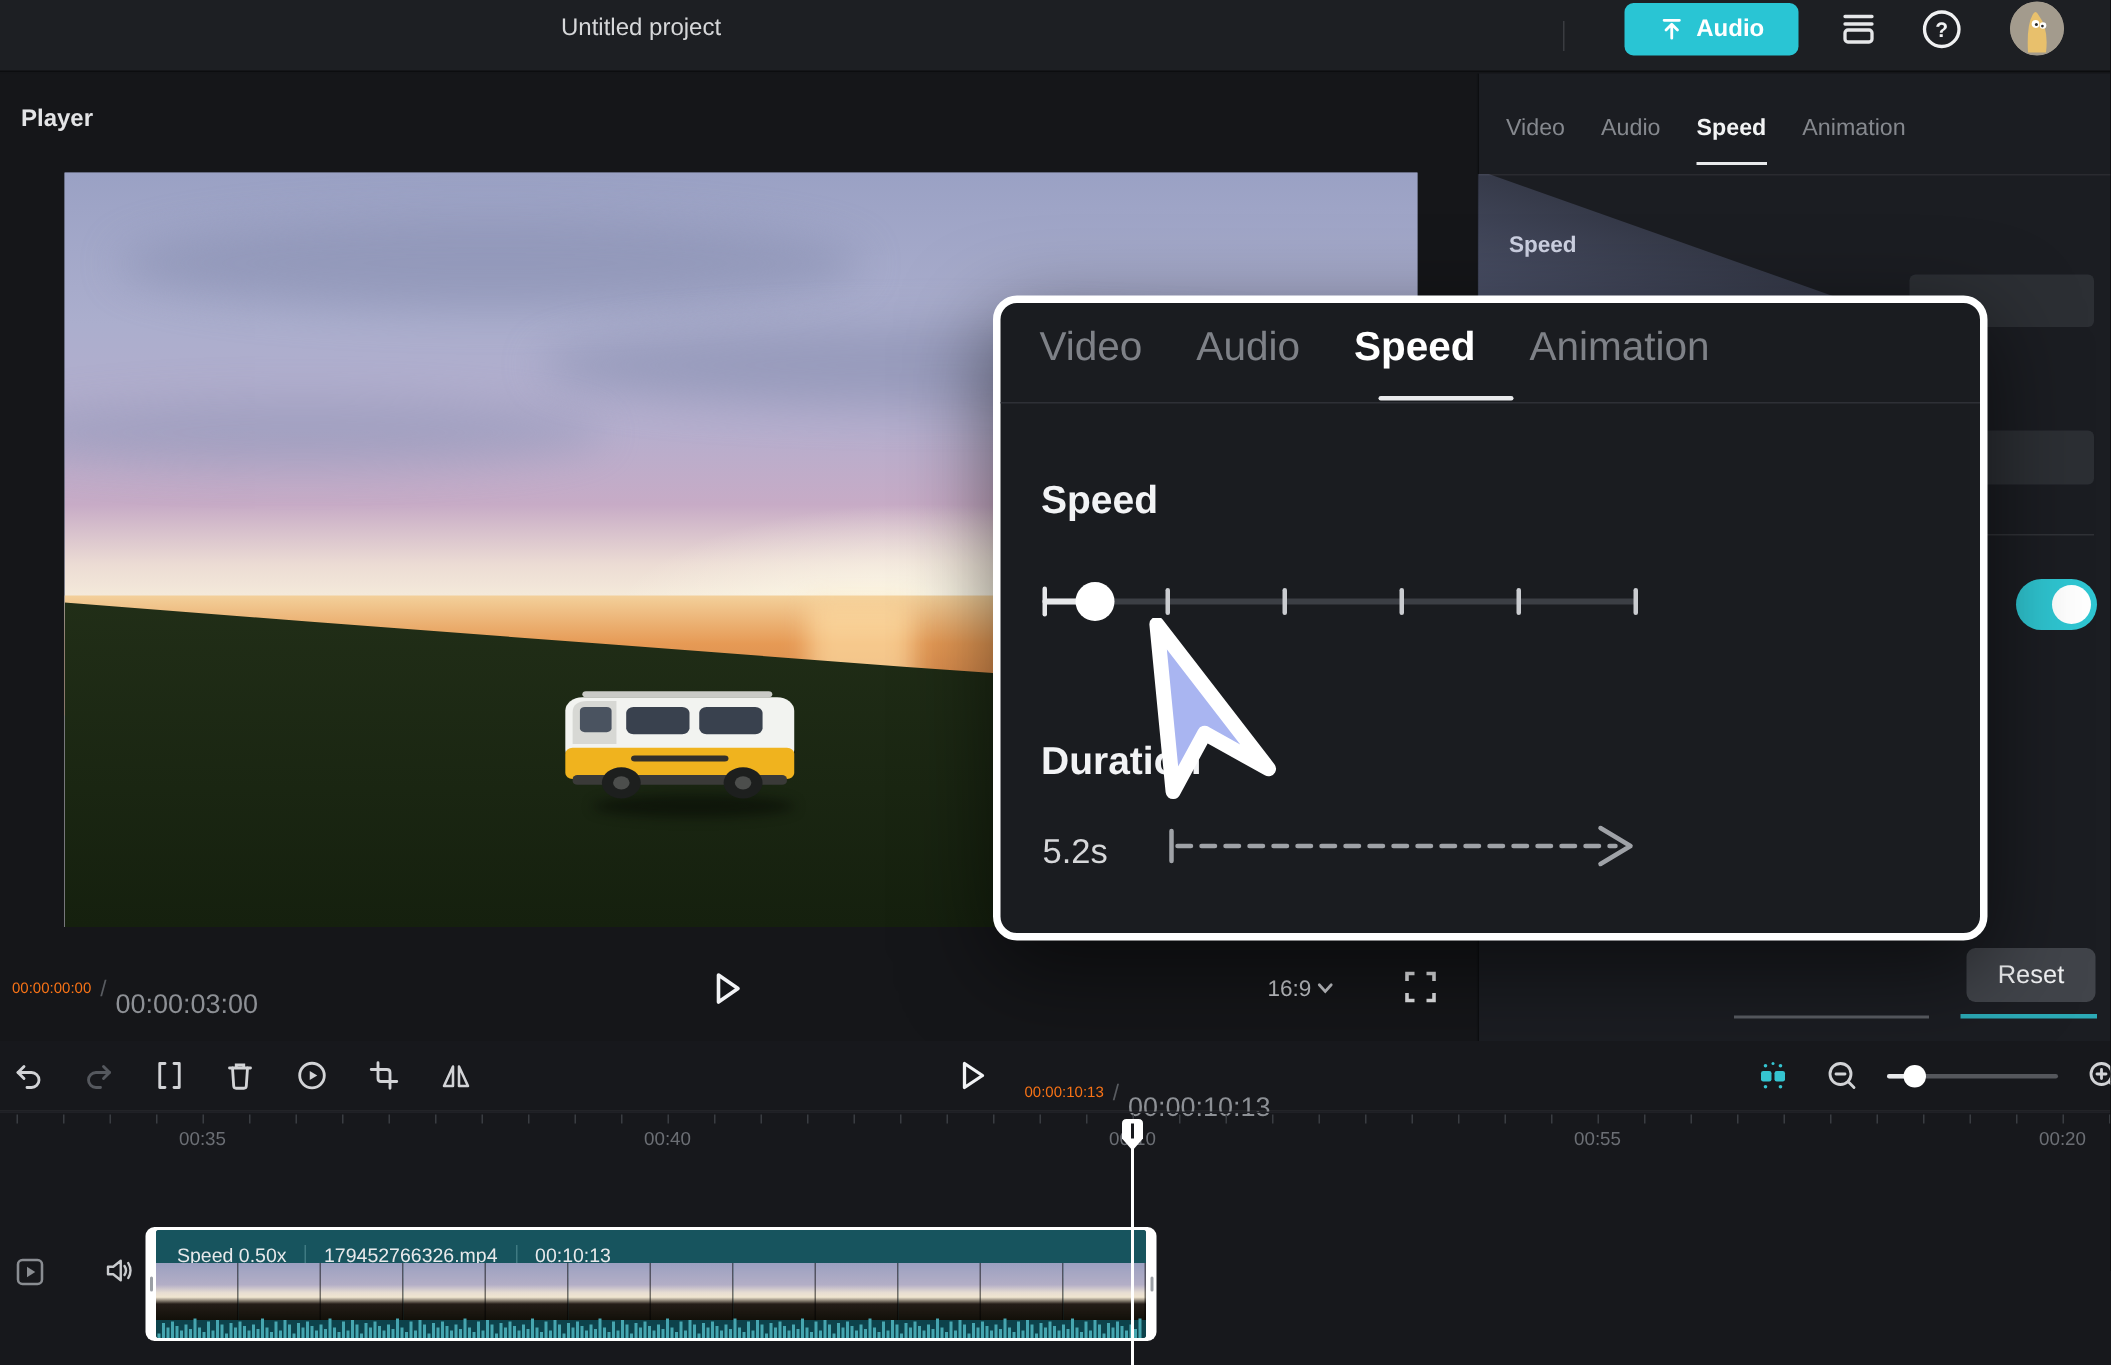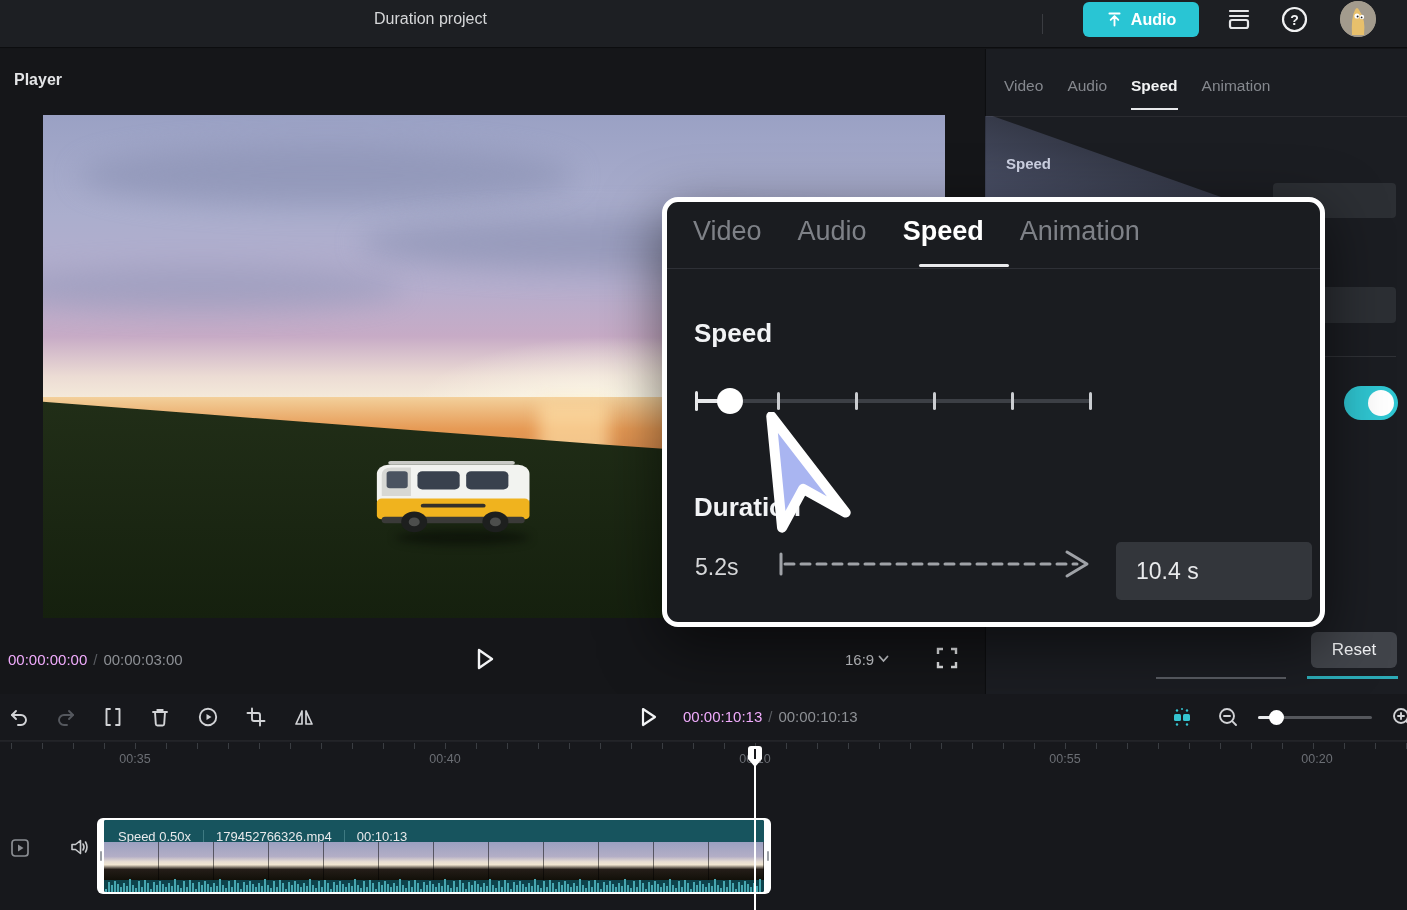--- a/index.html
+++ b/index.html
@@ -28,23 +28,23 @@
     background:radial-gradient(closest-side, rgba(255,252,235,.95), rgba(255,245,220,0)); }
   .ocean { left:0; top:56%; width:100%; height:16%;
     background:linear-gradient(180deg,#f3d09b 0%,#e69a55 40%,#cc7c43 100%); }
   .sun-reflection { left:55%; top:57%; width:70px; height:14%; background:rgba(255,226,170,.65); filter:blur(8px); }
   .grass { left:0; top:0; width:100%; height:100%;
     background:linear-gradient(180deg,#3a4a2b 0%,#27351c 35%,#15200e 100%);
     clip-path:polygon(0 57%,18% 59.5%,40% 62.5%,62% 65.5%,82% 68%,100% 70%,100% 100%,0 100%); }
   .van-shadow { left:39%; top:82.5%; width:15%; height:3%; background:rgba(5,10,4,.55); border-radius:50%; filter:blur(4px); }
 
   #player-bar { left:0; top:586px; width:984px; height:48px; display:flex; align-items:center; }
-  .timecode-current { color:#f0abfc; font-size:15px; }
+  .timecode-current { color:#f97316; font-size:10px; }
   .timecode-sep { color:#595c61; font-size:15px; margin:0 6px; }
-  .timecode-total { color:#8d9095; font-size:15px; }
+  .timecode-total { color:#8d9095; font-size:18px;margin-top:20px; }
   #player-times { position:absolute; left:8px; display:flex; align-items:center; }
   #player-play { position:absolute; left:470px; top:10px; width:28px; height:28px; cursor:pointer; }
   #ratio-select { position:absolute; left:845px; display:flex; align-items:center; gap:4px; color:#c9cbcf; font-size:15px; cursor:pointer; }
   #fullscreen-btn { position:absolute; left:936px; top:12px; width:22px; height:22px; cursor:pointer; }
 
   
   #inspector { left:985px; top:49px; width:422px; height:645px; background:#1b1d22; border-left:1px solid #0d0e10; }
   #inspector-tabs { left:18px; top:28px; display:flex; gap:24px; }
   #inspector-tabs .tab { color:#85888e; font-size:15.5px; padding-bottom:13px; cursor:pointer; }
   #inspector-tabs .tab.active { color:#f2f3f4; font-weight:700; border-bottom:2px solid #e8e9eb; }
@@ -117,21 +117,21 @@
 
   #playhead-line { left:754px; top:763px; width:1.5px; height:147px; background:#ffffff; z-index:30; }
   #playhead-pin { left:747px; top:745px; width:16px; height:24px; z-index:31; cursor:pointer; }
 </style>
 </head>
 <body>
 
 <div id="stage">
 
   <div id="topbar" class="abs">
-    <div id="title" class="abs">Duration project</div>
+    <div id="title" class="abs">Untitled project</div>
     <div id="topbar-divider" class="abs"></div>
     <div id="export-btn" class="abs">
       <span style="display:flex">
         <svg width="17" height="17" viewBox="0 0 20 20">
             <path d="M4 3 H16 M10 17 V7 M5.5 10.5 L10 6 L14.5 10.5" stroke="#fff" stroke-width="2.2" fill="none" stroke-linecap="round" stroke-linejoin="round"></path>
           </svg>
       </span>
       <span>Audio</span>
     </div>
     <div class="topicon abs" style="left:1225px">
@@ -259,23 +259,20 @@
     <div id="slider-handle" class="abs"></div>
 
     <div id="popup-duration-heading" class="abs">Duration</div>
     <div id="duration-from" class="abs">5.2s</div>
     <div class="abs" style="left:108px;top:340px">
       <svg width="330" height="44" viewBox="0 0 330 44">
         <path d="M6 12 V32" stroke="#9fa2a7" stroke-width="3" stroke-linecap="round"></path>
         <path d="M10 22 H302" stroke="#9fa2a7" stroke-width="3" stroke-dasharray="9 7" stroke-linecap="round"></path>
         <path d="M292 10 L312 22 L292 34" stroke="#9fa2a7" stroke-width="3" fill="none" stroke-linecap="round" stroke-linejoin="round"></path>
       </svg>
-    </div>
-    <div id="duration-value-box" class="abs">
-      <span>10.4 s</span>
     </div>
   </div>
 
   <div id="big-cursor" class="abs">
     <svg width="140" height="140" viewBox="0 0 140 140">
       <g transform="rotate(10 60 60)">
         <path d="M22 10 L52 118 L66 76 L112 92 Z" fill="#a9b5f1" stroke="#ffffff" stroke-width="10" stroke-linejoin="round"></path>
       </g>
     </svg>
   </div>
@@ -411,21 +408,21 @@
           <div class="ruler-tick" style="left: 1282px;"></div>
           <div class="ruler-tick" style="left: 1313px;"></div>
           <div class="ruler-tick" style="left: 1344px;"></div>
           <div class="ruler-tick" style="left: 1375px;"></div>
           <div class="ruler-tick" style="left: 1406px;"></div>
         </div>
       <div class="ruler-label" style="left:113px">00:35</div>
       <div class="ruler-label" style="left:423px">00:40</div>
       <div class="ruler-label" style="left:733px">00:10</div>
       <div class="ruler-label" style="left:1043px">00:55</div>
-      <div class="ruler-label" style="left:1295px">00:20</div>
+      <div class="ruler-label" style="left:1353px">00:20</div>
     </div>
 
     <div id="tracks" class="abs">
       <div class="track-icon" style="left:9px;top:62px">
         <svg width="20" height="20" viewBox="0 0 20 20">
             <rect x="2" y="2" width="16" height="16" rx="3" stroke="#8a8d92" stroke-width="1.7" fill="none"></rect>
             <path d="M8 6.5 L13.5 10 L8 13.5 Z" fill="#8a8d92"></path>
           </svg>
       </div>
       <div class="track-icon" style="left:69px;top:61px">

